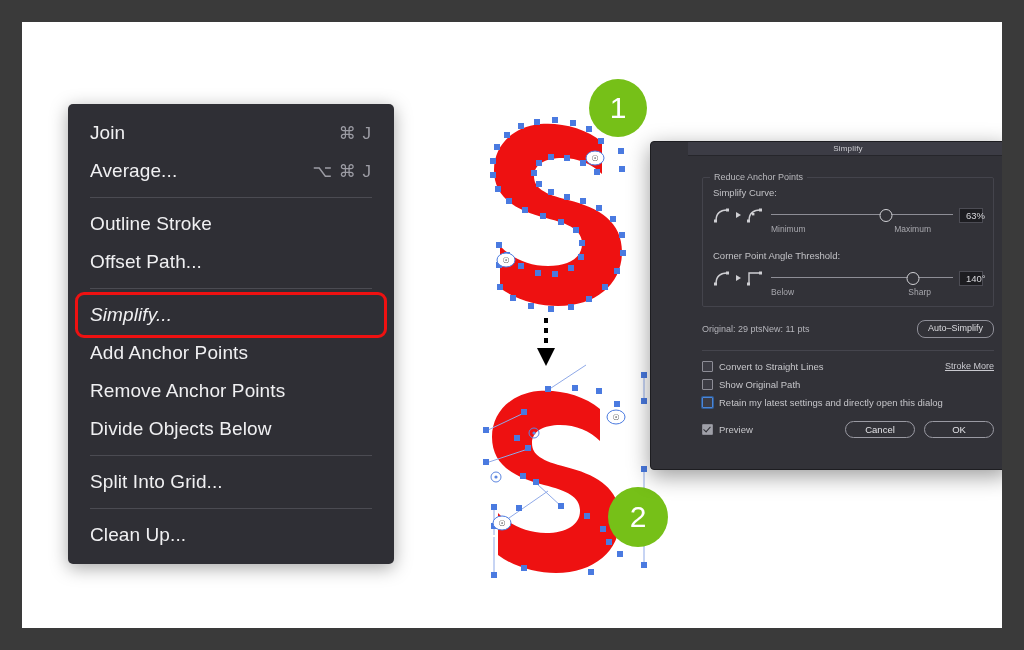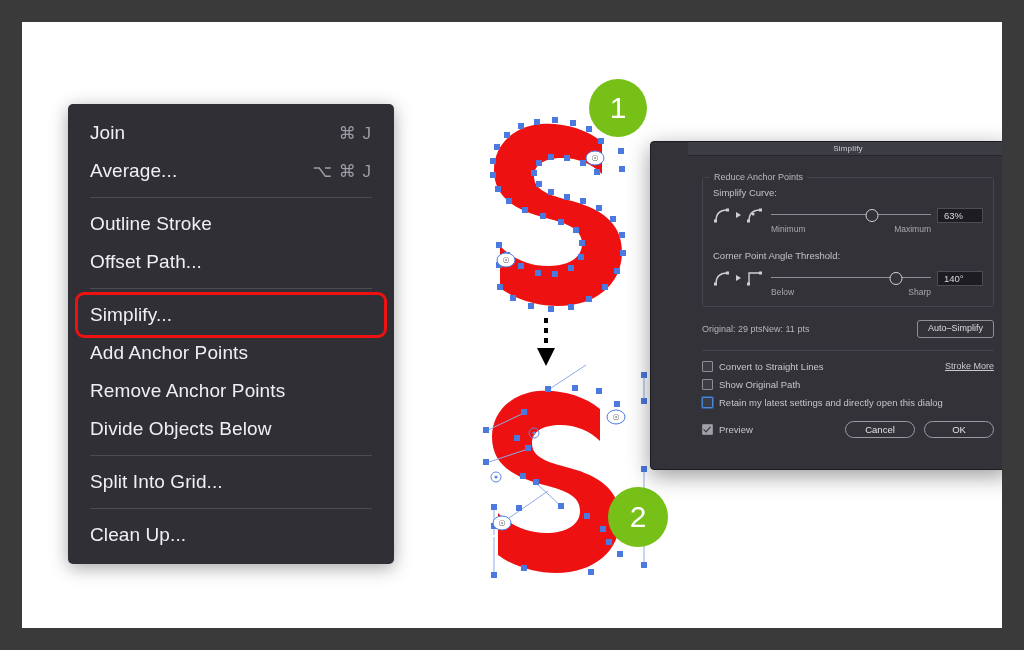--- a/index.html
+++ b/index.html
@@ -37,20 +37,21 @@
   .menu-item .lbl{pointer-events:none;}
   .menu-item .sc{
     color:#9c9ca4;font-size:17px;letter-spacing:1px;
   }
   .menu-sep{
     height:1px;background:#4b4b52;
     margin:7px 22px 7px 22px;
   }
   .menu-item.hl{
     outline:none;
+    font-style:italic;
   }
   .hl-box{
     position:absolute;
     left:7px;top:-4px;right:7px;bottom:-4px;
     border:3px solid #ee1111;
     border-radius:9px;
     pointer-events:none;
   }
   svg.artsvg{position:absolute;left:0;top:0;}
 
@@ -119,39 +120,39 @@
     position:absolute;left:0;right:0;top:7px;height:1px;background:#8e8e96;
   }
   .knob{
     position:absolute;top:2px;
     width:11px;height:11px;border-radius:50%;
     border:1.5px solid #d2d2d6;background:#323238;
     transform:translateX(-50%);
   }
   .valbox{
     flex:0 0 auto;
-    width:46px;height:15px;
+    width:24px;height:15px;
     background:#1d1d21;
     border:1px solid #4c4c54;
     display:flex;align-items:center;
     padding-left:6px;
     color:#d6d6da;font-size:9.5px;
     box-sizing:border-box;
   }
   .ends{display:flex;justify-content:space-between;margin-left:58px;margin-right:52px;margin-top:1px;}
   .ends span{font-size:8.5px;color:#a8a8ae;}
 
   .stats-row{
     display:flex;align-items:center;justify-content:space-between;
     margin-top:13px;
   }
   .stats-text{font-size:9px;color:#b4b4ba;display:flex;gap:0;}
   .btn{
     border:1px solid #8f8f98;
-    border-radius:3px;
+    border-radius:8px;
     padding:3px 10px;
     font-size:9px;color:#dcdce0;
     background:transparent;
     line-height:1.1;
   }
   .divider{height:1px;background:#45454d;margin:12px 0 10px 0;}
 
   .cbrow{display:flex;align-items:center;gap:6px;margin-bottom:7px;}
   .cb{
     width:9px;height:9px;

